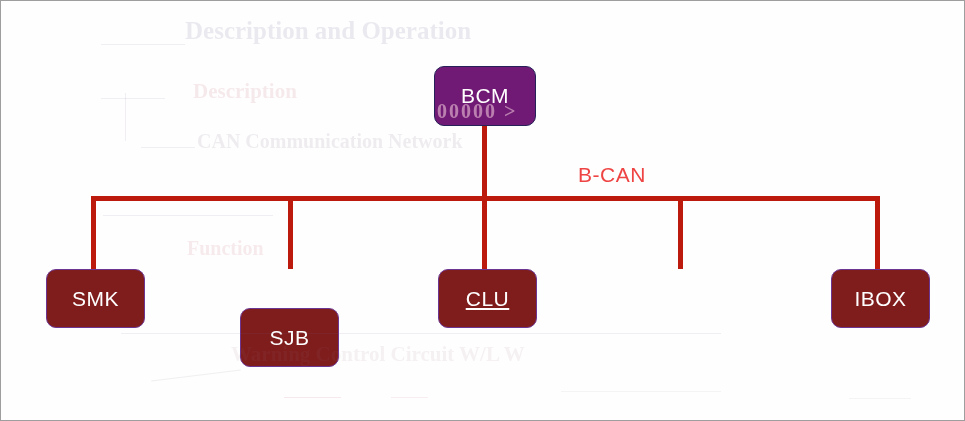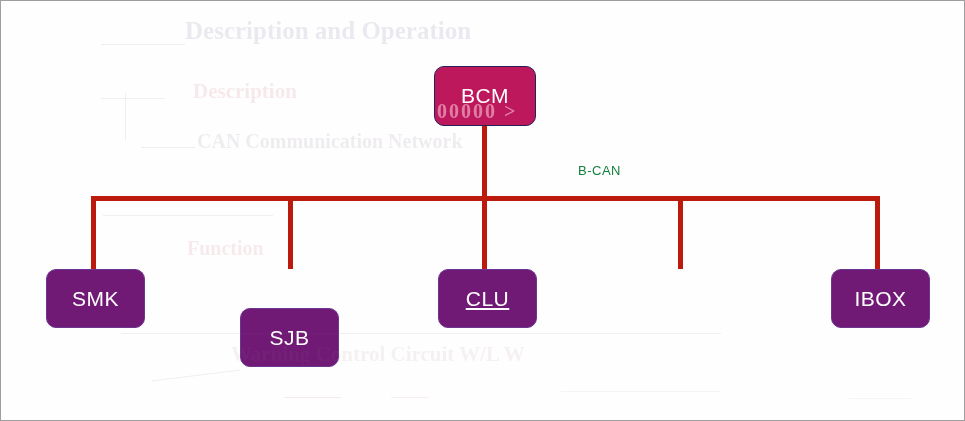--- a/index.html
+++ b/index.html
@@ -22,32 +22,32 @@
   .drop-ibox{left:874px;top:197px;height:71px;}
   
   .node{
     position:absolute;z-index:3;
     display:flex;align-items:center;justify-content:center;
     color:#fff;font-size:21px;letter-spacing:.5px;
     border-radius:10px;
   }
   .root-node{
     left:433px;top:65px;width:100px;height:58px;
-    background:#be185d;border:1px solid #262158;
+    background:#701a75;border:1px solid #262158;
   }
-  .leaf{top:268px;width:97px;height:57px;background:#701a75;border:1px solid #6d3592;}
+  .leaf{top:268px;width:97px;height:57px;background:#7f1d1d;border:1px solid #6d3592;}
   .leaf-0{left:45px;}
   .leaf-1{left:239px;margin-top:39px;}
   .leaf-2{left:437px;text-decoration:underline;}
   .leaf-3{left:633px;}
   .leaf-4{left:830px;}
   
   .bus-label{
     position:absolute;left:577px;top:162px;z-index:4;
-    color:#15803d;font-size:13px;letter-spacing:.5px;
+    color:#ef4444;font-size:21px;letter-spacing:.5px;
   }
   
   .ghost{position:absolute;inset:0;z-index:6;pointer-events:none;
          font-family:"Liberation Serif", serif;font-weight:bold;white-space:nowrap;}
   .ghost span{position:absolute;display:block;}
   .g-title{left:184px;top:16px;font-size:25px;color:rgba(56,46,110,0.10);}
   .g-desc{left:192px;top:78px;font-size:21px;color:rgba(180,60,85,0.11);}
   .g-can{left:196px;top:129px;font-size:20px;color:rgba(120,90,130,0.11);}
   .g-zeros{left:436px;top:99px;font-size:20px;letter-spacing:2px;color:rgba(250,214,224,0.55);}
   .g-func{left:186px;top:236px;font-size:20px;color:rgba(190,70,95,0.11);}

